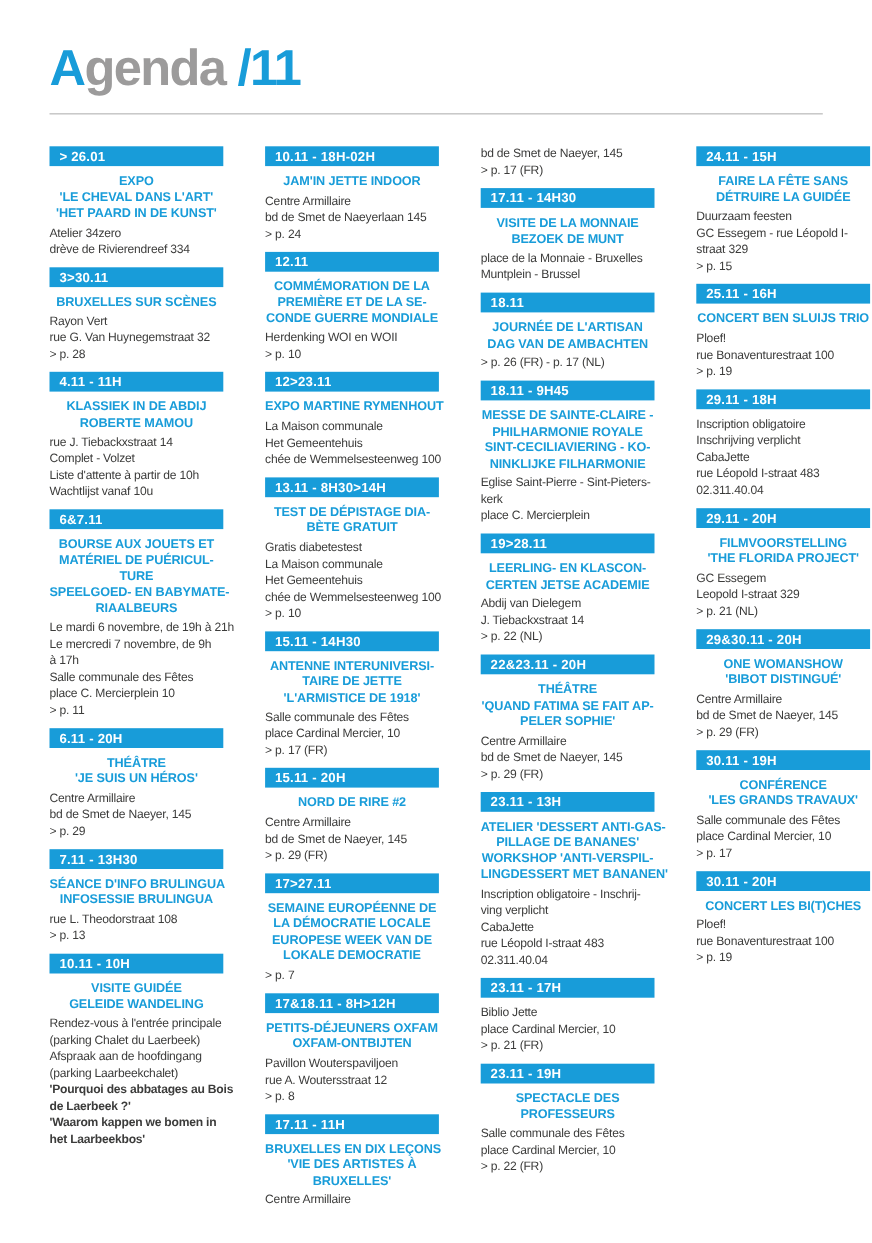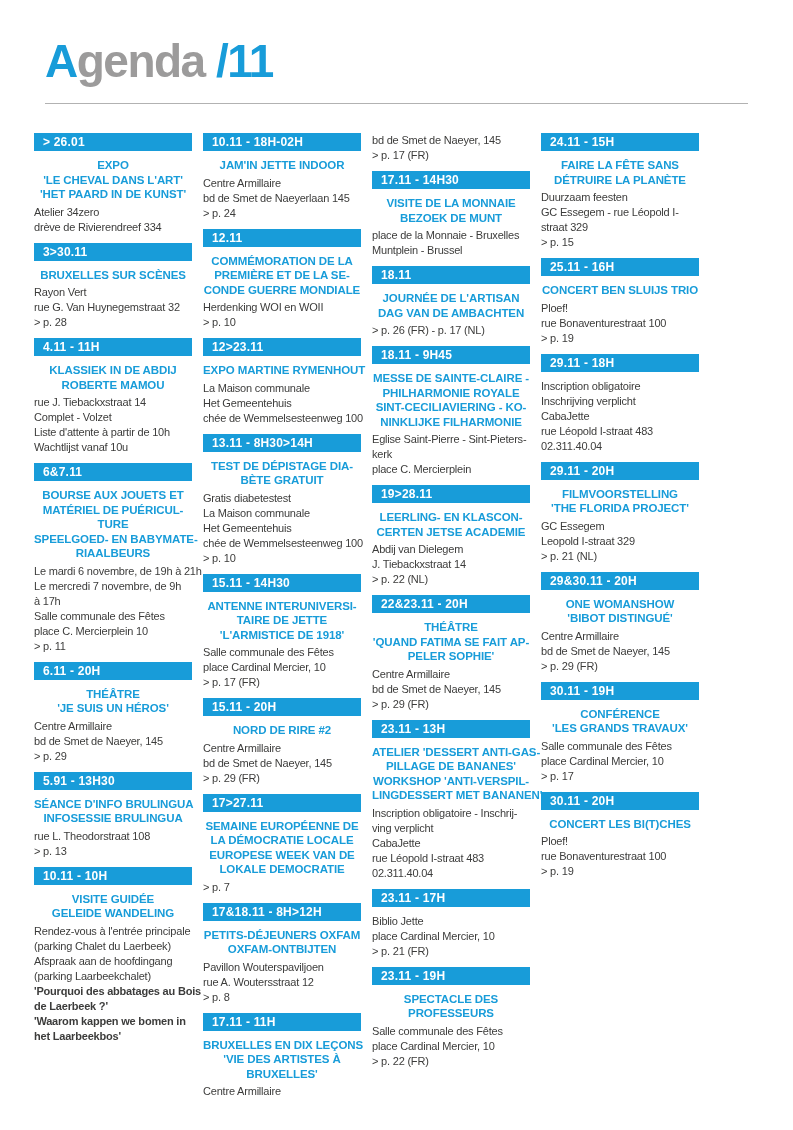--- a/index.html
+++ b/index.html
@@ -16,22 +16,22 @@
   }
   .page{position:relative;width:793px;height:1130px;overflow:hidden;background:#ffffff;}
   .page-title{
     position:absolute;left:45px;top:34px;margin:0;
     font-size:46px;font-weight:bold;letter-spacing:-1.5px;white-space:pre;
   }
   .page-title .accent{color:var(--accent);}
   .page-title .gray{color:var(--title-gray);}
   .divider{position:absolute;left:45px;width:703px;top:103px;height:1px;background:var(--divider);}
   .grid{
-    position:absolute;left:34px;top:133px;
-    display:grid;grid-template-columns:repeat(4,158px);column-gap:11px;
+    position:absolute;left:45px;top:133px;
+    display:grid;grid-template-columns:repeat(4,158px);column-gap:38px;
     align-items:start;
   }
   .column{min-width:0;}
   .event{margin-bottom:8px;}
   .event-date{
     background:var(--accent);color:#ffffff;
     font-weight:bold;font-size:12px;line-height:18px;height:18px;
     padding-left:9px;letter-spacing:0.2px;margin-bottom:7px;white-space:pre;
   }
   .event-title{
@@ -108,21 +108,21 @@
     <div class="event-date" data-bind="columns.0.events.4.date">6.11 - 20H</div>
     <p class="event-title" data-bind="columns.0.events.4.title">THÉÂTRE
 'JE SUIS UN HÉROS'</p>
 
     <p class="event-body" data-bind="columns.0.events.4.body">Centre Armillaire
 bd de Smet de Naeyer, 145
 &gt; p. 29</p>
   </div>
 
   <div class="event">
-    <div class="event-date" data-bind="columns.0.events.5.date">5.91 - 13H30</div>
+    <div class="event-date" data-bind="columns.0.events.5.date">7.11 - 13H30</div>
     <p class="event-title" data-bind="columns.0.events.5.title">SÉANCE D'INFO BRULINGUA
 INFOSESSIE BRULINGUA</p>
 
     <p class="event-body" data-bind="columns.0.events.5.body">rue L. Theodorstraat 108
 &gt; p. 13</p>
   </div>
 
   <div class="event">
     <div class="event-date" data-bind="columns.0.events.6.date">10.11 - 10H</div>
     <p class="event-title" data-bind="columns.0.events.6.title">VISITE GUIDÉE
@@ -313,21 +313,21 @@
 
     <p class="event-body" data-bind="columns.2.events.8.body">Salle communale des Fêtes
 place Cardinal Mercier, 10
 &gt; p. 22 (FR)</p>
   </div>
 </div>
     <div class="column">
   <div class="event">
     <div class="event-date" data-bind="columns.3.events.0.date">24.11 - 15H</div>
     <p class="event-title" data-bind="columns.3.events.0.title">FAIRE LA FÊTE SANS
-DÉTRUIRE LA PLANÈTE</p>
+DÉTRUIRE LA GUIDÉE</p>
 
     <p class="event-body" data-bind="columns.3.events.0.body">Duurzaam feesten
 GC Essegem - rue Léopold I-
 straat 329
 &gt; p. 15</p>
   </div>
 
   <div class="event">
     <div class="event-date" data-bind="columns.3.events.1.date">25.11 - 16H</div>
     <p class="event-title" data-bind="columns.3.events.1.title">CONCERT BEN SLUIJS TRIO</p>

